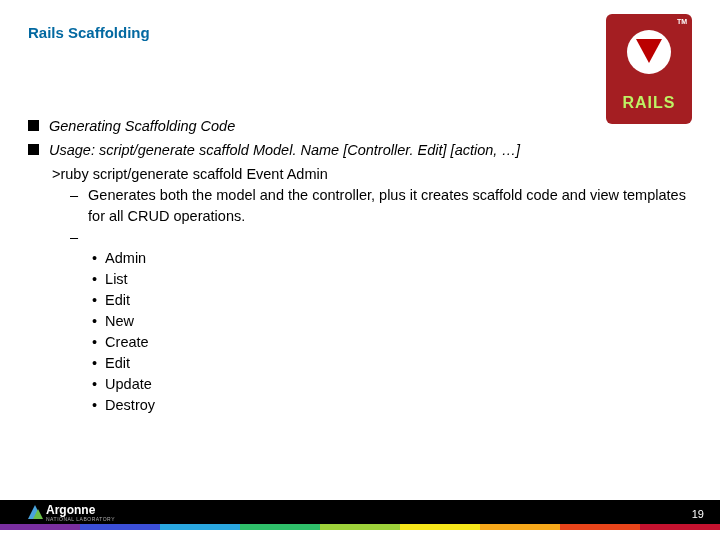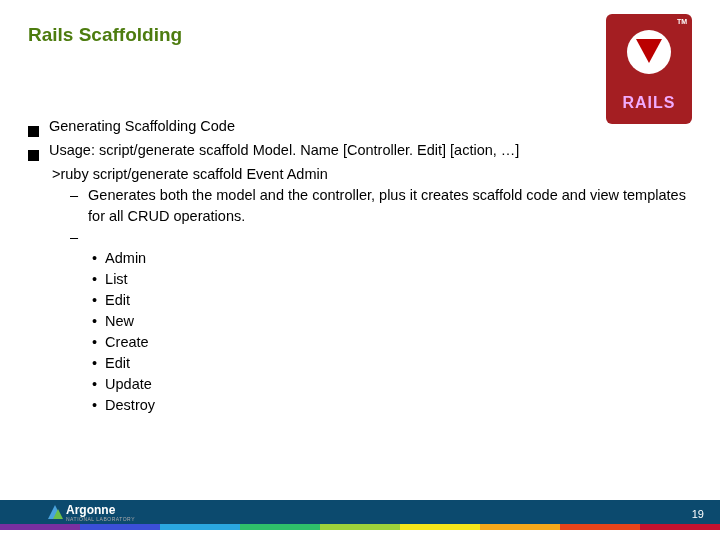--- a/index.html
+++ b/index.html
@@ -15,23 +15,23 @@
   .slide {
     position: relative;
     width: 720px;
     height: 540px;
     box-sizing: border-box;
   }
   .title {
     position: absolute;
     top: 24px;
     left: 28px;
-    font-size: 19px;
-    font-weight: bold;
-    color: #4d7c0f;
+    font-size: 15px;
+    font-weight: bold;
+    color: #0369a1;
   }
   .logo {
     position: absolute;
     top: 14px;
     right: 28px;
     width: 86px;
     height: 110px;
     background: #a41e22;
     border-radius: 6px;
   }
@@ -60,38 +60,39 @@
     width: 0; height: 0;
     border-left: 13px solid transparent;
     border-right: 13px solid transparent;
     border-top: 24px solid #b00;
   }
   .logo .rtxt {
     position: absolute;
     bottom: 12px;
     width: 100%;
     text-align: center;
-    color: #f0abfc;
+    color: #bef264;
     font-weight: bold;
     font-size: 16px;
     letter-spacing: 1px;
   }
   .body {
     position: absolute;
     top: 116px;
     left: 28px;
     right: 28px;
     font-size: 14.5px;
     color: #000;
     line-height: 1.45;
   }
   .row {
     display: flex;
-    align-items: flex-end;
+    align-items: flex-start;
     margin-bottom: 3px;
+    font-style: italic;
   }
   .sq {
     width: 11px;
     height: 11px;
     background: #000;
     margin-top: 4px;
     margin-right: 10px;
     flex-shrink: 0;
   }
   .indent1 { margin-left: 24px; }
@@ -113,24 +114,23 @@
     left: 0;
     right: 0;
     height: 40px;
   }
   .footer .band {
     position: absolute;
     bottom: 16px;
     left: 0;
     right: 0;
     height: 24px;
-    background: #0c4a6e;
+    background: #000000;
     display: flex;
     align-items: center;
-    padding-left: 20px;
   }
   .footer .colors {
     position: absolute;
     bottom: 10px;
     left: 0;
     right: 0;
     height: 6px;
     display: flex;
   }
   .footer .colors div { flex: 1; height: 100%; }

